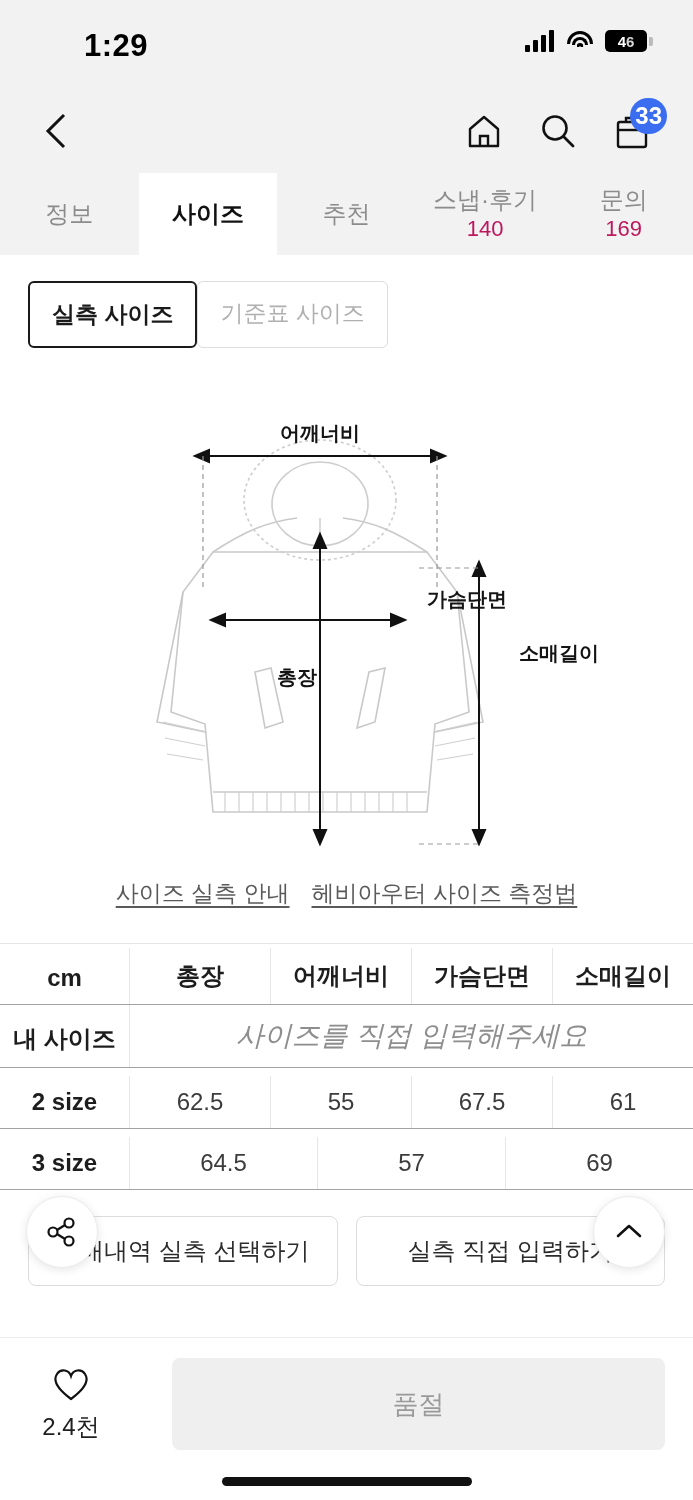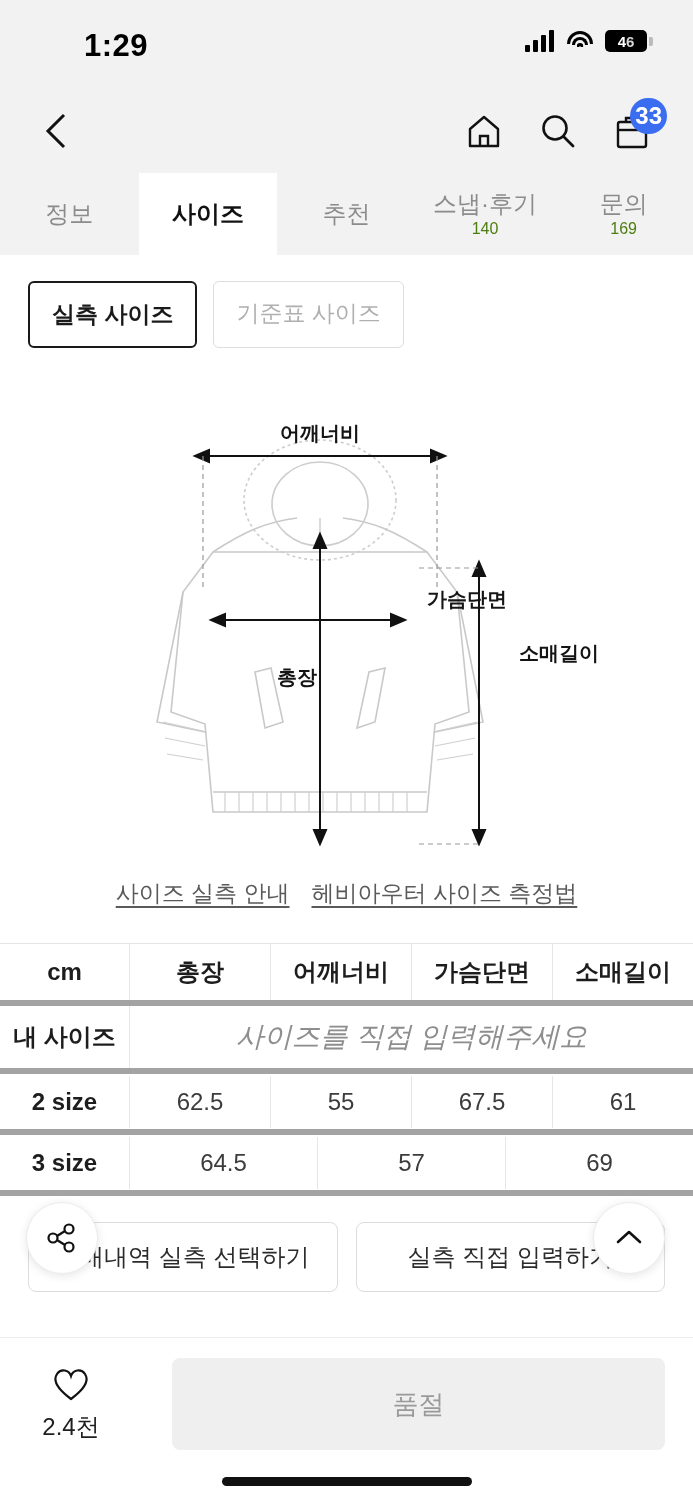--- a/index.html
+++ b/index.html
@@ -118,26 +118,26 @@
     font-size: 24px;
     color: #8c8c8c;
     line-height: 1.25;
     position: relative;
   }
   .tab.active {
     background: #ffffff;
     color: #111111;
     font-weight: 600;
   }
-  .tab .count { font-size: 16px; color:#4d7c0f; }
+  .tab .count { font-size: 22px; color:#be185d; }
 
   
   .chips {
     display:flex;
-    gap: 16px;
+    gap: 0;
     padding: 26px 28px 10px 28px;
     flex: 0 0 auto;
   }
   .chip {
     border: 1px solid #dddddd;
     border-radius: 6px;
     padding: 16px 22px;
     font-size: 23px;
     color: #b0b0b0;
     background: #fff;
@@ -170,23 +170,23 @@
     text-underline-offset: 5px;
   }
 
   
   .table {
     border-top: 1px solid #e6e6e6;
     flex: 0 0 auto;
   }
   .trow {
     display: flex;
-    border-bottom: 6px solid #a3a3a3;
+    border-bottom: 1px solid #a3a3a3;
     min-height: 61px;
-    align-items: center;
+    align-items: flex-end;
   }
   .tcell {
     flex: 1;
     display:flex; align-items:center; justify-content:center;
     font-size: 24px;
     color: #3c3c3c;
     border-left: 1px solid #e6e6e6;
     padding: 12px 4px;
   }
   .tcell:first-child { border-left: none; flex: 0 0 129px; }

